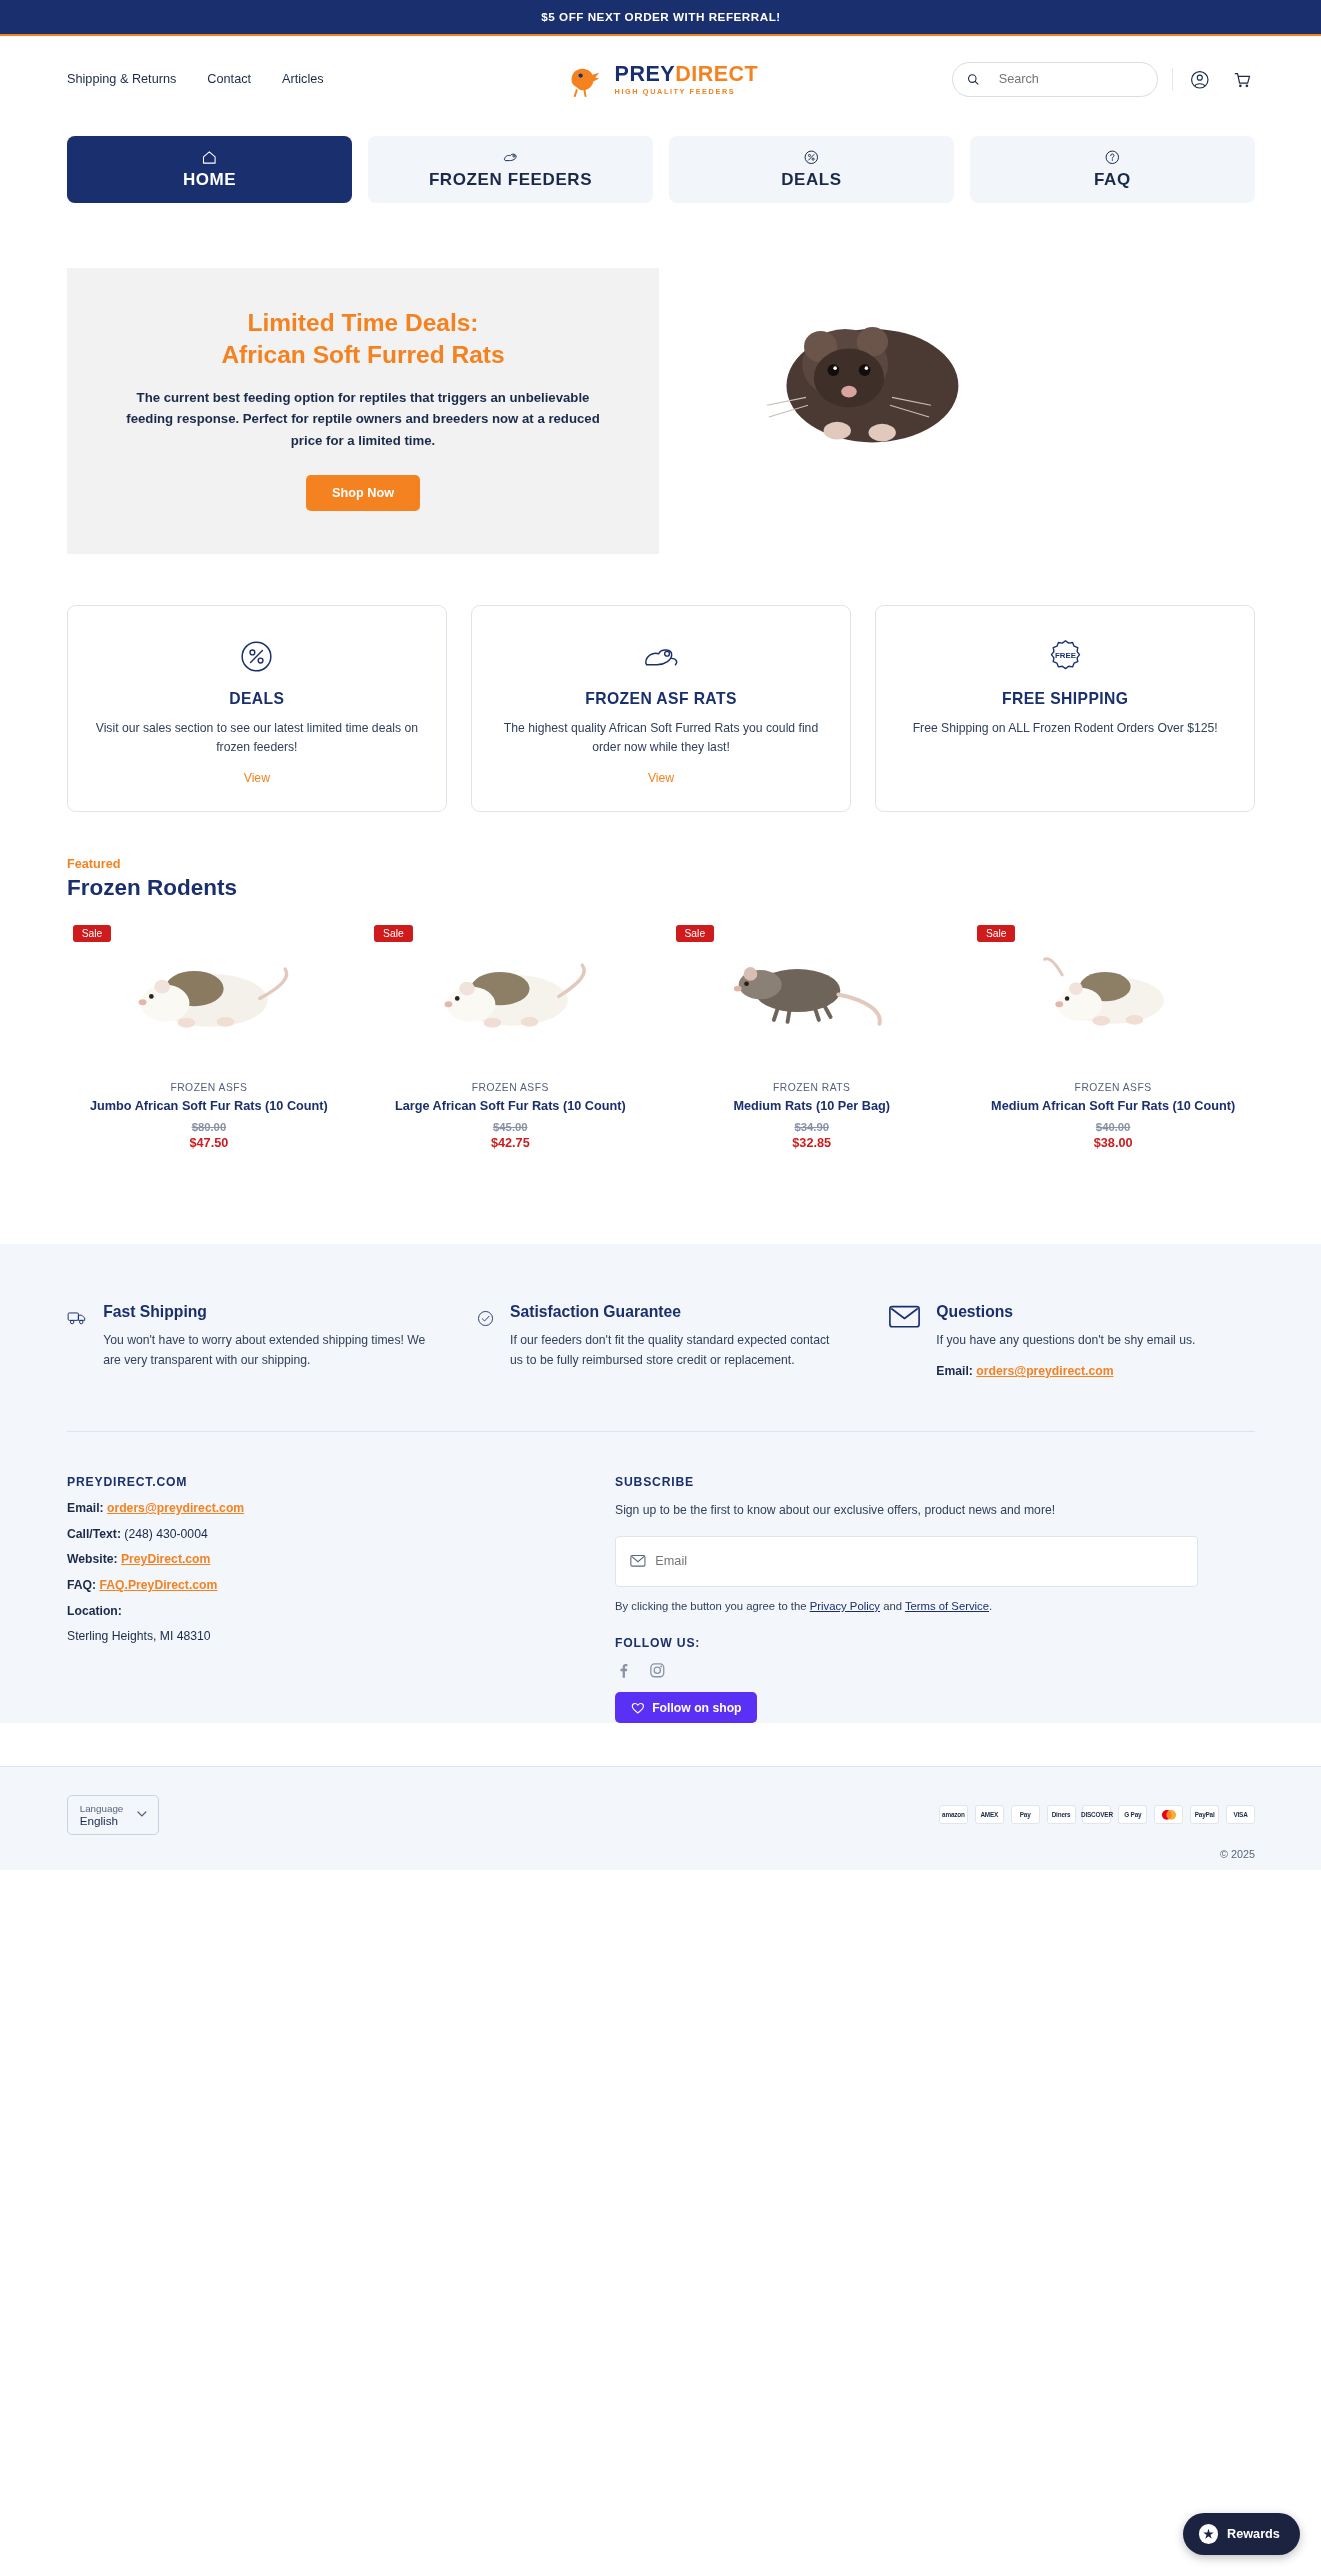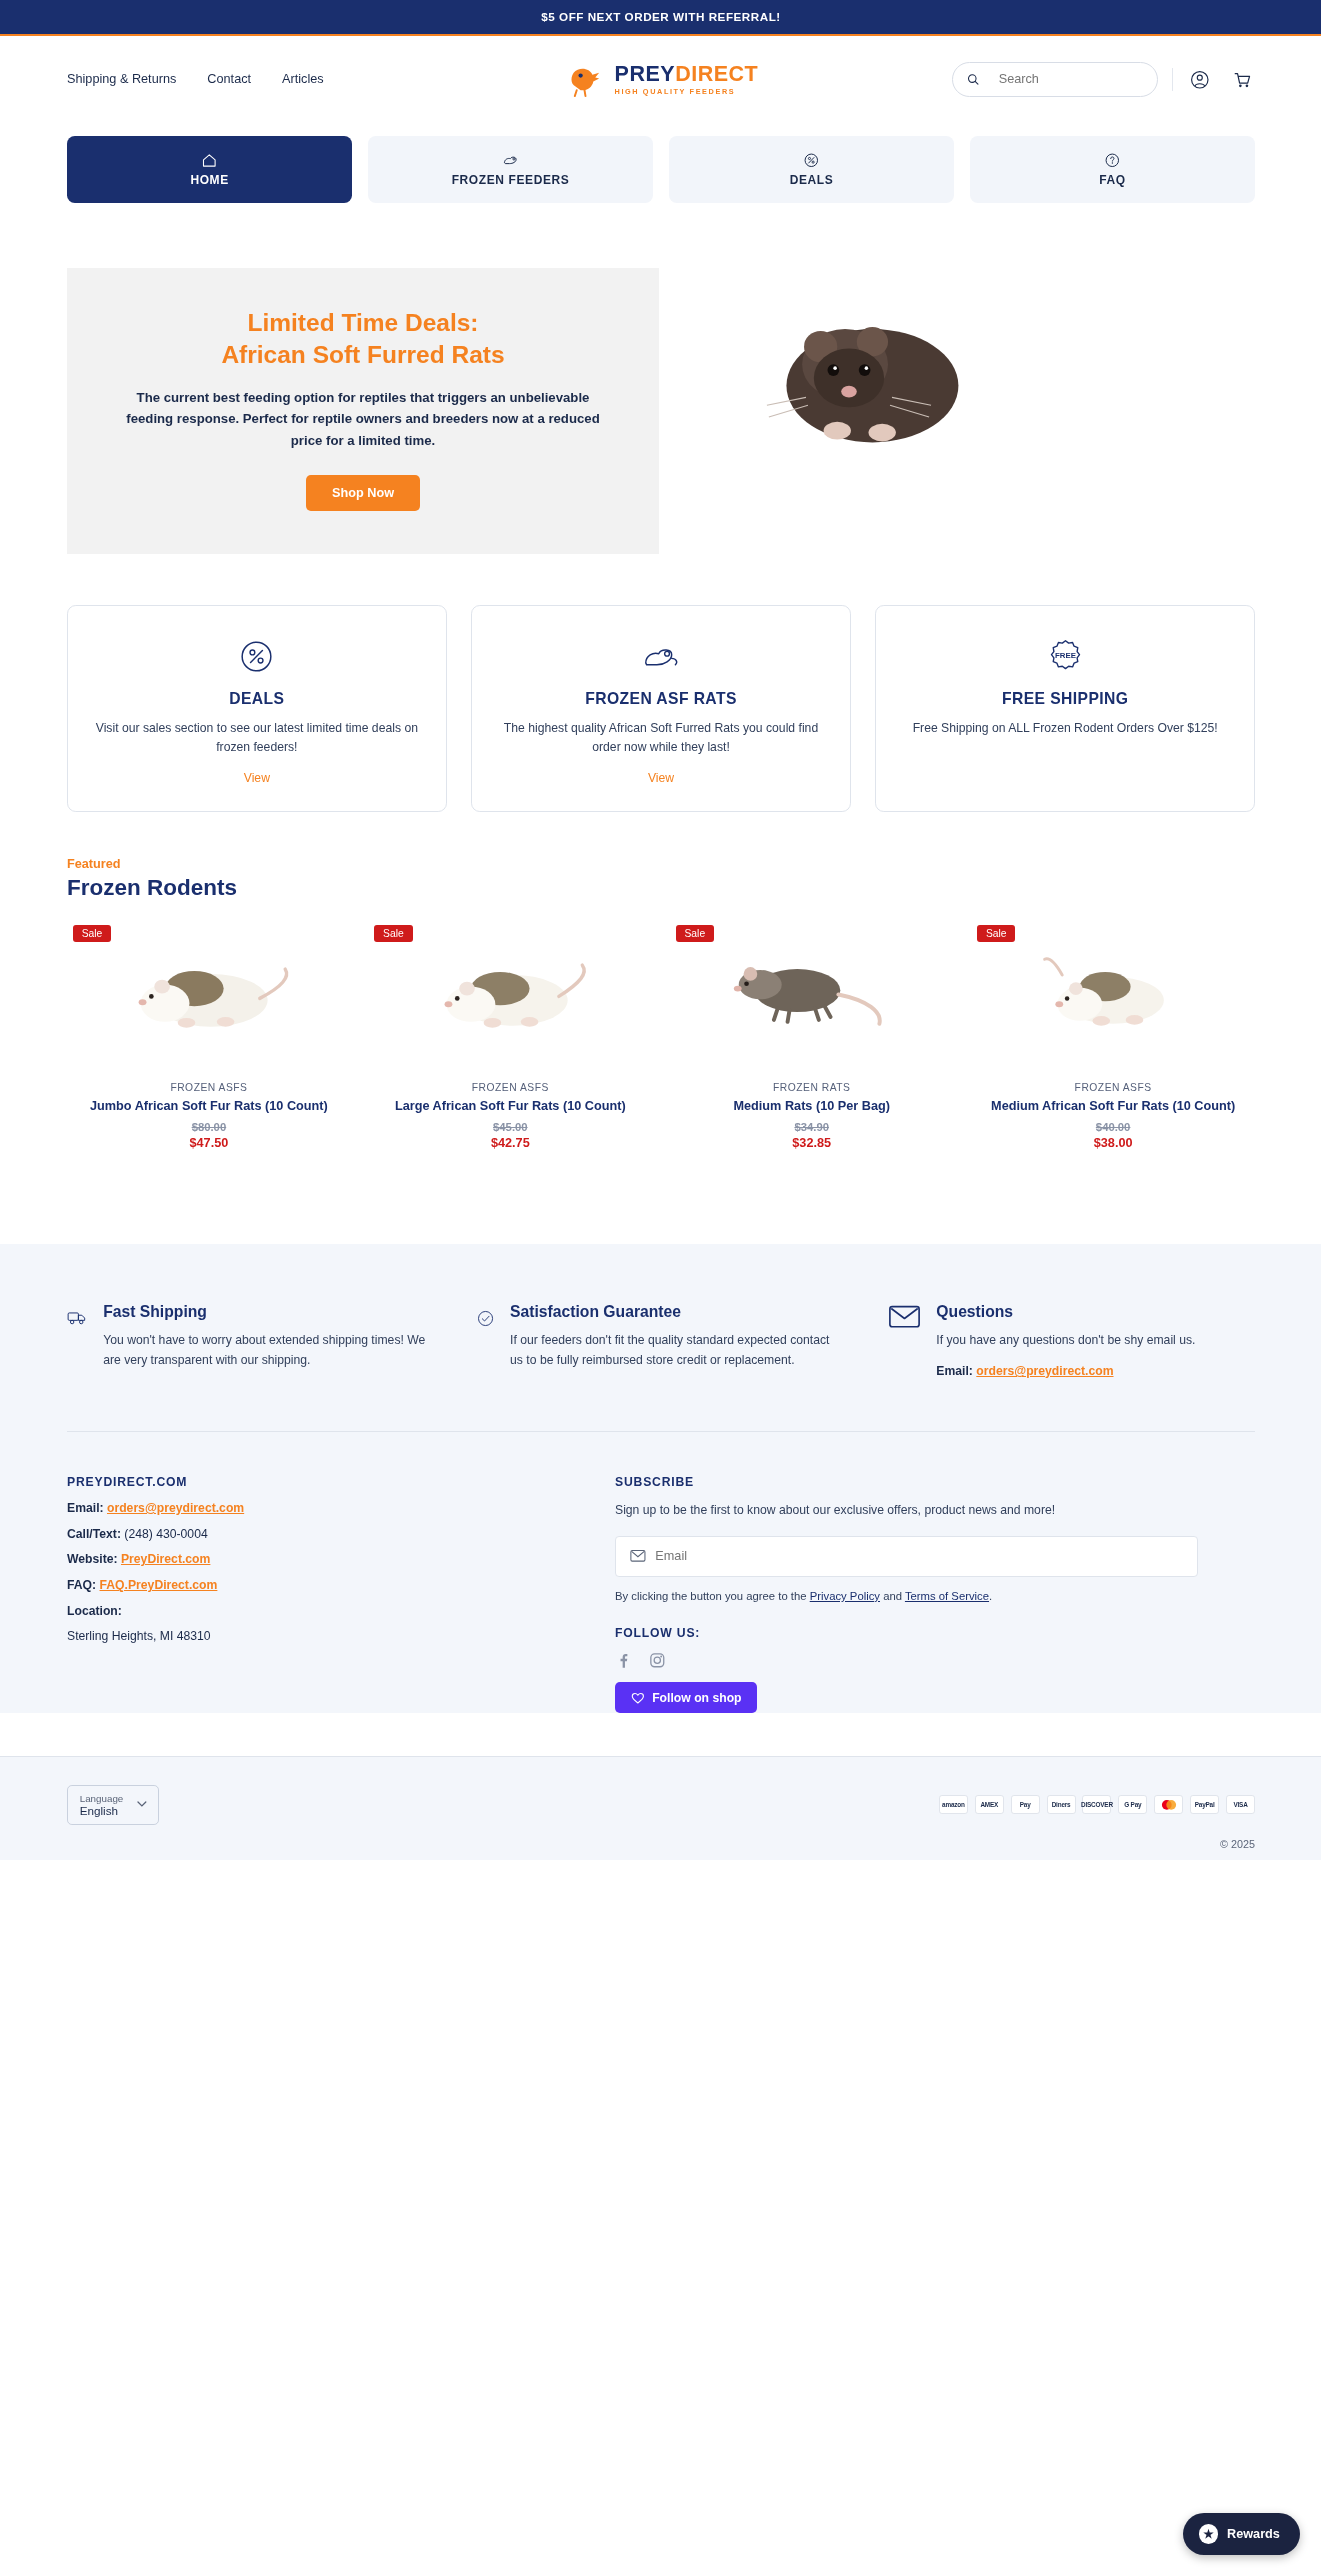--- a/index.html
+++ b/index.html
@@ -71,21 +71,21 @@
   .tile {
     flex: 1;
     height: 67px;
     border-radius: 7.8px;
     background: #f2f5fa;
     display: flex;
     flex-direction: column;
     align-items: center;
     justify-content: center;
     gap: 4.9px;
-    font-size: 12px;
+    font-size: 17px;
     font-weight: bold;
     letter-spacing: 0.6px;
     color: #1b2a4a;
     cursor: pointer;
   }
   .tile.active { background: #1a2f6e; color: #fff; }
   .tile svg { display: block; }
 
   
   .hero {
@@ -229,21 +229,21 @@
   .footer { padding: 43px 67px 0; background: #f3f6fb; display: flex; }
   .foot-col-left { width: 548px; }
   .foot-heading { font-size: 12.2px; font-weight: bold; letter-spacing: 0.8px; color: #1a2f6e; }
   .foot-line { font-size: 12.2px; margin-top: 11.7px; color: #1b2a4a; font-weight: bold; }
   .foot-line span.v { font-weight: normal; }
   .foot-line a { color: #f58220; }
   .foot-col-right { flex: 1; }
   .sub-text { font-size: 12.2px; margin-top: 11.7px; line-height: 1.55; color: #32405c; }
   .sub-input {
     margin-top: 15.7px;
-    height: 41px;
+    height: 51px;
     background: #fff;
     border: 1px solid #dfe4ec;
     border-radius: 3.9px;
     display: flex;
     align-items: center;
     gap: 9.8px;
     padding: 0 13.7px;
     width: 583px;
   }
   .sub-input input { border: 0; outline: 0; font-size: 12.7px; width: 100%; color: #5a6478; font-family: "Liberation Sans", sans-serif; }

